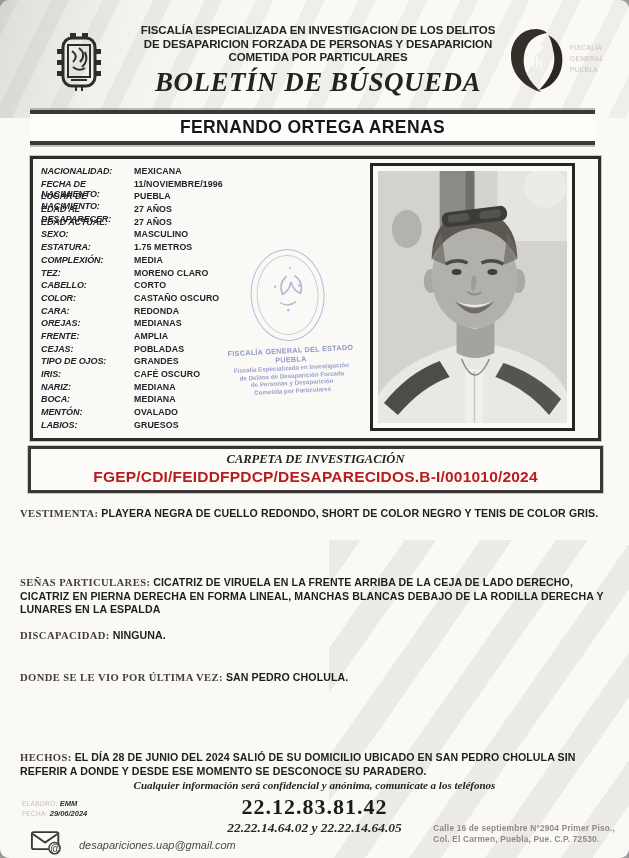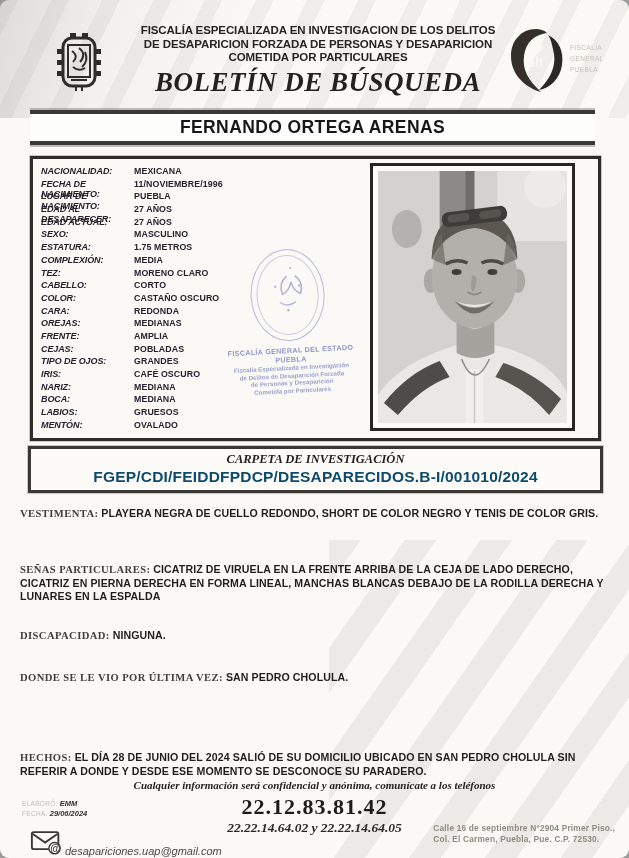--- a/index.html
+++ b/index.html
@@ -57,39 +57,39 @@
   .stamp-lines { margin-top:6px; font-weight:bold; color:#717cba; }
   .stamp-line-lg { font-size:7.2px; line-height:8.6px; letter-spacing:0.3px; }
   .stamp-line-sm { font-size:6.2px; line-height:7.6px; opacity:0.9; }
   
   .carpeta-box {
     position:absolute; left:28px; top:446px; width:569px; height:38px;
     border:3px solid #3a3835; background:#fcfbf8; text-align:center; padding-top:3px; box-sizing:content-box;
     box-shadow:0 0 0 1px rgba(130,128,122,0.4);
   }
   .carpeta-title { font-family:"Liberation Serif", serif; font-style:italic; font-weight:bold; font-size:12.5px; color:#201f1d; }
-  .carpeta-number { font-weight:bold; font-size:15.5px; letter-spacing:0.2px; color:#0c4a6e; margin-top:1px;text-align:center; }
+  .carpeta-number { font-weight:bold; font-size:15.5px; letter-spacing:0.2px; color:#b91c1c; margin-top:1px;text-align:center; }
   
   .section { position:absolute; left:20px; width:596px; font-size:10.6px; line-height:13.6px; }
   .section-label { font-family:"Liberation Serif", serif; font-weight:600; color:#413e38; letter-spacing:0.4px; }
   .section-text { font-weight:bold; color:#1f1e1b; letter-spacing:0.1px; }
   .sec-vestimenta { top:507px; }
-  .sec-senas { top:563px; }
+  .sec-senas { top:576px; }
   .sec-discapacidad { top:629px; }
   .sec-donde { top:671px; }
   .sec-hechos { top:751px; }
   
   .confidential { position:absolute; top:779px; left:0; width:629px; text-align:center; font-family:"Liberation Serif", serif; font-style:italic; font-weight:bold; font-size:11px; color:#23221f; }
   .phone-main { position:absolute; top:794px; left:0; width:629px; text-align:center; font-family:"Liberation Serif", serif; font-weight:bold; font-size:22px; letter-spacing:1px; color:#1d1c19; }
   .phones-secondary { position:absolute; top:820px; left:0; width:629px; text-align:center; font-family:"Liberation Serif", serif; font-style:italic; font-weight:bold; font-size:13.5px; color:#2a2926; }
   .elaboro { position:absolute; left:22px; top:799px; font-size:7.5px; line-height:9.5px; white-space:nowrap; }
   .elaboro .lbl { color:#c1bcb2; font-size:6.5px; letter-spacing:0.3px; }
   .elaboro .val { font-weight:bold; font-style:italic; color:#31302b; }
   .email-row { position:absolute; left:30px; top:830px; display:flex; align-items:flex-end; }
-  .email-text { font-style:italic; font-size:11px; color:#4c4a45; margin-left:1px; padding-bottom:2px; }
+  .email-text { font-style:italic; font-size:11px; color:#4c4a45; margin-left:15px; padding-bottom:8px; }
   .address { position:absolute; right:14px; top:823px; font-size:8.3px; line-height:10.5px; color:#8f8b81; font-weight:bold; letter-spacing:0.2px; }
 </style>
 </head>
 <body>
 
 <div class="page">
   <div class="streaks-top"></div>
   <div class="streaks-bottom"></div>
 
   <div class="emblem">
@@ -208,26 +208,26 @@
         </div>
       <div class="field-row">
           <span class="field-label">NARIZ:</span>
           <span class="field-value">MEDIANA</span>
         </div>
       <div class="field-row">
           <span class="field-label">BOCA:</span>
           <span class="field-value">MEDIANA</span>
         </div>
       <div class="field-row">
+          <span class="field-label">MENTÓN:</span>
+          <span class="field-value">OVALADO</span>
+        </div>
+      <div class="field-row">
           <span class="field-label">LABIOS:</span>
           <span class="field-value">GRUESOS</span>
-        </div>
-      <div class="field-row">
-          <span class="field-label">MENTÓN:</span>
-          <span class="field-value">OVALADO</span>
         </div>
     </div>
 
     <div class="stamp">
       <div class="stamp-oval">
         <div class="stamp-oval-inner"></div>
         <svg viewBox="0 0 72 90" width="72" height="90" style="position:absolute;left:0;top:0;">
           <path d="M36,26 q-9,7 -5,18 q7,-3 9,-12 q2,9 9,12 q4,-11 -5,-18" stroke="#7c86c0" stroke-width="1.6" fill="none" opacity="0.75"></path>
           <path d="M28,52 q8,6 16,0" stroke="#7c86c0" stroke-width="1.4" fill="none" opacity="0.7"></path>
           <circle cx="24" cy="36" r="1.2" fill="#7c86c0" opacity="0.7"></circle>

